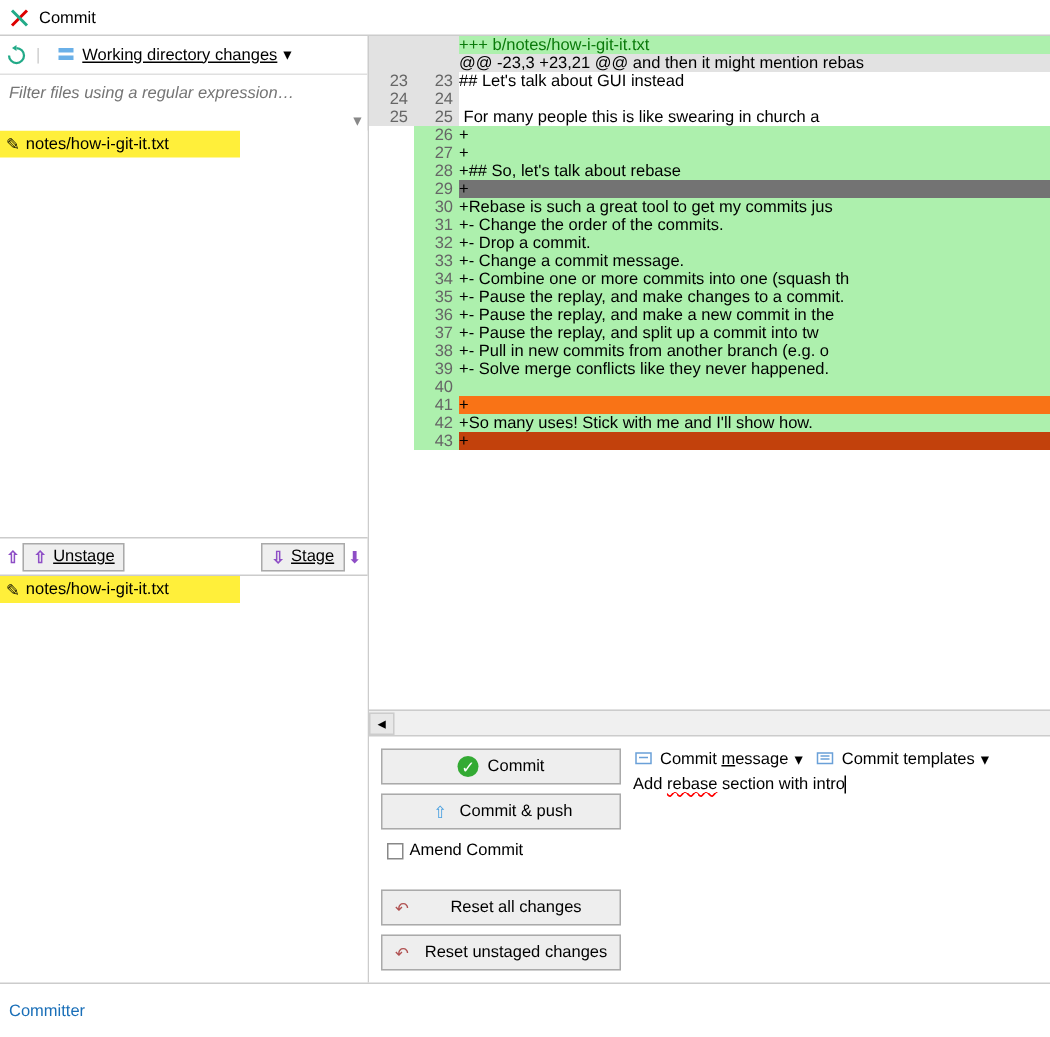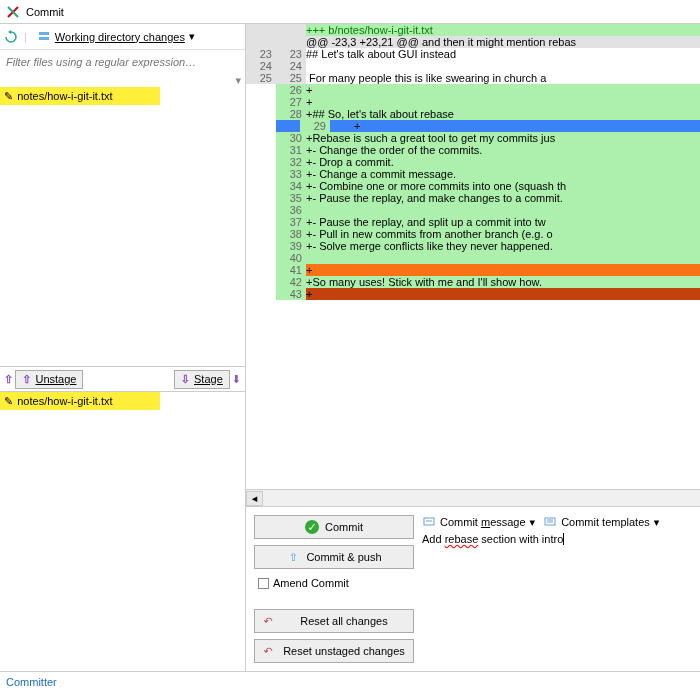--- a/index.html
+++ b/index.html
@@ -30,21 +30,21 @@
 .scrollbar-h { height: 17px; border-top: 1px solid #ccc; background: #f0f0f0; display: flex; align-items: center; }
 .scroll-arrow { width: 17px; height: 15px; border: 1px solid #ccc; background: #e8e8e8; display: flex; align-items: center; justify-content: center; }
 .commit-panel { border-top: 1px solid #ccc; padding: 8px; display: flex; gap: 8px; min-height: 160px; }
 .commit-buttons { width: 160px; display: flex; flex-direction: column; gap: 6px; }
 .commit-btn { border: 1px solid #aaa; background: #eee; height: 24px; display: flex; align-items: center; justify-content: center; gap: 6px; }
 .commit-btn.small { justify-content: flex-start; padding: 0 6px; }
 .commit-right { flex: 1; }
 .commit-tools { display: flex; gap: 8px; margin-bottom: 4px; }
 .commit-tool { display: flex; align-items: center; gap: 4px; }
 .spellcheck { text-decoration: underline wavy red; }
-.statusbar { height: 20px; border-top: 1px solid #ccc; display: flex; align-items: center; padding: 0 6px; color: #1a6fb8; }
+.statusbar { height: 36px; border-top: 1px solid #ccc; display: flex; align-items: center; padding: 0 6px; color: #1a6fb8; }
 .statusbar a { color: #1a6fb8; text-decoration: none; }
 .icon-box { width: 14px; height: 14px; display: inline-flex; align-items: center; justify-content: center; }
 .chk { width: 11px; height: 11px; border: 1px solid #888; margin-right: 4px; display: inline-block; }
 .pencil { font-size: 11px; }
 </style>
 </head>
 <body>
 
 <div class="titlebar">
   <span class="icon-box">
@@ -116,28 +116,28 @@
         <div class="gutter-left"></div><div class="gutter-right"></div>
         <div class="line-content">@@ -23,3 +23,21 @@ and then it might mention rebas</div>
       </div>
       <div id="diff-lines">
           <div class="diff-line" style="background: rgb(255, 255, 255);"><div class="gutter-left bg-context">23</div><div class="gutter-right bg-context">23</div><div class="line-content">## Let's talk about GUI instead</div></div>
           <div class="diff-line" style="background: rgb(255, 255, 255);"><div class="gutter-left bg-context">24</div><div class="gutter-right bg-context">24</div><div class="line-content"></div></div>
           <div class="diff-line" style="background: rgb(255, 255, 255);"><div class="gutter-left bg-context">25</div><div class="gutter-right bg-context">25</div><div class="line-content"> For many people this is like swearing in church a</div></div>
           <div class="diff-line" style="background: rgb(173, 240, 173);"><div class="gutter-left" style="background: rgb(255, 255, 255);"></div><div class="gutter-right bg-add">26</div><div class="line-content">+</div></div>
           <div class="diff-line" style="background: rgb(173, 240, 173);"><div class="gutter-left" style="background: rgb(255, 255, 255);"></div><div class="gutter-right bg-add">27</div><div class="line-content">+</div></div>
           <div class="diff-line" style="background: rgb(173, 240, 173);"><div class="gutter-left" style="background: rgb(255, 255, 255);"></div><div class="gutter-right bg-add">28</div><div class="line-content">+## So, let's talk about rebase  </div></div>
-          <div class="diff-line" style="background: #3b82f6; gap: 24px;"><div class="gutter-left" style="background: rgb(255, 255, 255);"></div><div class="gutter-right bg-add">29</div><div class="line-content">+</div></div>
+          <div class="diff-line" style="background: #737373;"><div class="gutter-left" style="background: rgb(255, 255, 255);"></div><div class="gutter-right bg-add">29</div><div class="line-content">+</div></div>
           <div class="diff-line" style="background: rgb(173, 240, 173);"><div class="gutter-left" style="background: rgb(255, 255, 255);"></div><div class="gutter-right bg-add">30</div><div class="line-content">+Rebase is such a great tool to get my commits jus</div></div>
           <div class="diff-line" style="background: rgb(173, 240, 173);"><div class="gutter-left" style="background: rgb(255, 255, 255);"></div><div class="gutter-right bg-add">31</div><div class="line-content">+- Change the order of the commits.  </div></div>
           <div class="diff-line" style="background: rgb(173, 240, 173);"><div class="gutter-left" style="background: rgb(255, 255, 255);"></div><div class="gutter-right bg-add">32</div><div class="line-content">+- Drop a commit.</div></div>
           <div class="diff-line" style="background: rgb(173, 240, 173);"><div class="gutter-left" style="background: rgb(255, 255, 255);"></div><div class="gutter-right bg-add">33</div><div class="line-content">+- Change a commit message.</div></div>
           <div class="diff-line" style="background: rgb(173, 240, 173);"><div class="gutter-left" style="background: rgb(255, 255, 255);"></div><div class="gutter-right bg-add">34</div><div class="line-content">+- Combine one or more commits into one (squash th</div></div>
           <div class="diff-line" style="background: rgb(173, 240, 173);"><div class="gutter-left" style="background: rgb(255, 255, 255);"></div><div class="gutter-right bg-add">35</div><div class="line-content">+- Pause the replay, and make changes to a commit.</div></div>
-          <div class="diff-line" style="background: rgb(173, 240, 173);"><div class="gutter-left" style="background: rgb(255, 255, 255);"></div><div class="gutter-right bg-add">36</div></div>
+          <div class="diff-line" style="background: rgb(173, 240, 173);"><div class="gutter-left" style="background: rgb(255, 255, 255);"></div><div class="gutter-right bg-add">36</div><div class="line-content">+- Pause the replay, and make a new commit in the </div></div>
           <div class="diff-line" style="background: rgb(173, 240, 173);"><div class="gutter-left" style="background: rgb(255, 255, 255);"></div><div class="gutter-right bg-add">37</div><div class="line-content">+- Pause the replay, and split up a commit into tw</div></div>
           <div class="diff-line" style="background: rgb(173, 240, 173);"><div class="gutter-left" style="background: rgb(255, 255, 255);"></div><div class="gutter-right bg-add">38</div><div class="line-content">+- Pull in new commits from another branch (e.g. o</div></div>
           <div class="diff-line" style="background: rgb(173, 240, 173);"><div class="gutter-left" style="background: rgb(255, 255, 255);"></div><div class="gutter-right bg-add">39</div><div class="line-content">+- Solve merge conflicts like they never happened.</div></div>
           <div class="diff-line" style="background: rgb(173, 240, 173);"><div class="gutter-left" style="background: rgb(255, 255, 255);"></div><div class="gutter-right bg-add">40</div></div>
           <div class="diff-line" style="background: #f97316;"><div class="gutter-left" style="background: rgb(255, 255, 255);"></div><div class="gutter-right bg-add">41</div><div class="line-content">+</div></div>
           <div class="diff-line" style="background: rgb(173, 240, 173);"><div class="gutter-left" style="background: rgb(255, 255, 255);"></div><div class="gutter-right bg-add">42</div><div class="line-content">+So many uses! Stick with me and I'll show how.</div></div>
           <div class="diff-line" style="background: #c2410c;"><div class="gutter-left" style="background: rgb(255, 255, 255);"></div><div class="gutter-right bg-add">43</div><div class="line-content">+</div></div>
         </div>
     </div>
     <div class="scrollbar-h">

